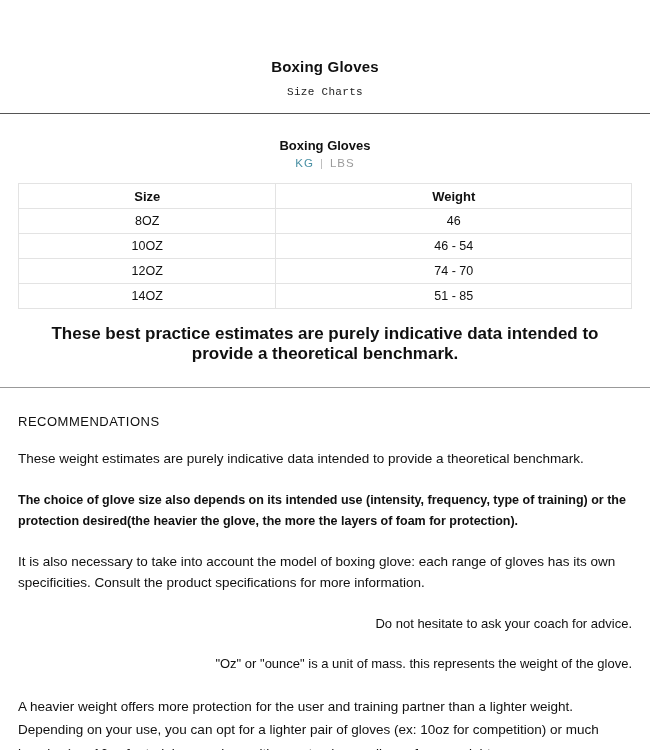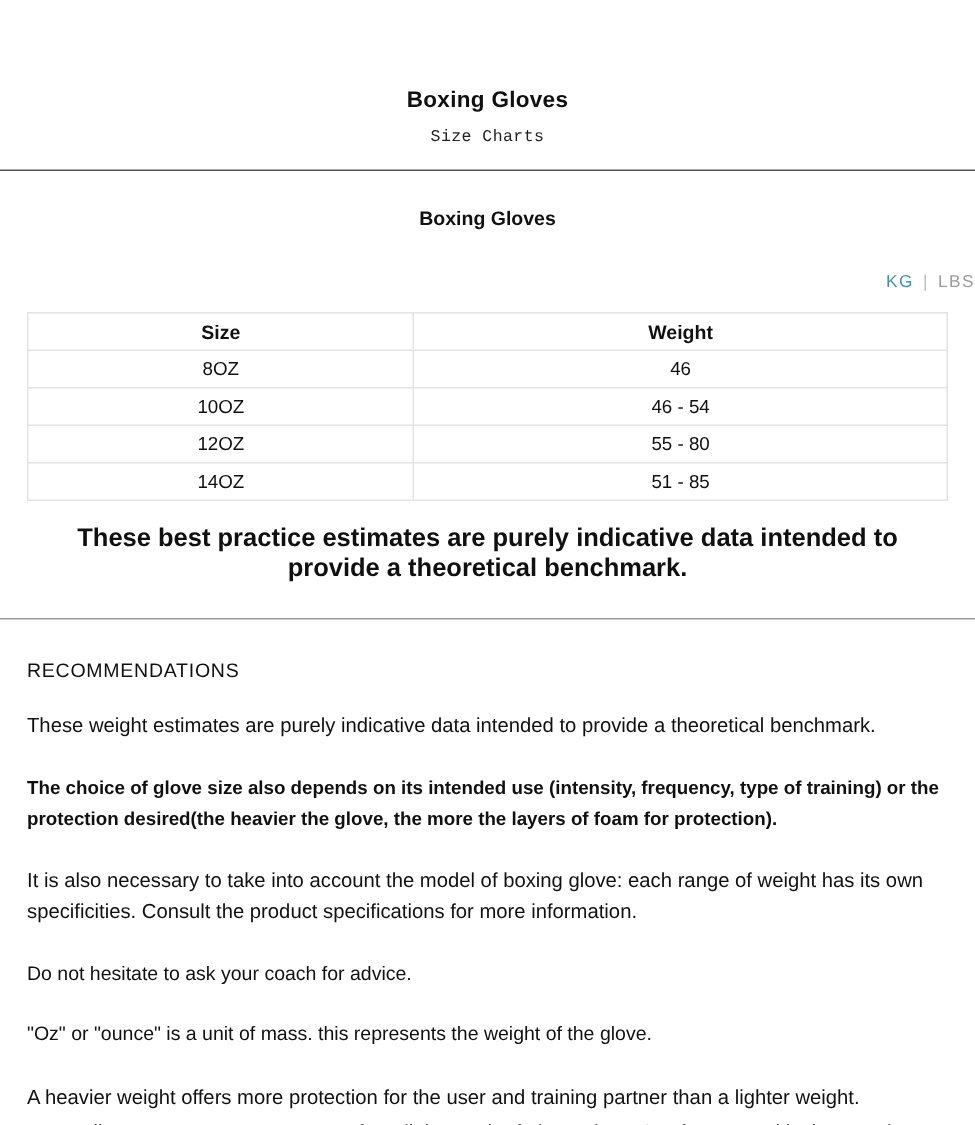--- a/index.html
+++ b/index.html
@@ -14,21 +14,21 @@
     overflow: hidden;
   }
   .page-header { text-align: center; padding-top: 58px; }
   .page-title { font-size: 15px; font-weight: bold; letter-spacing: 0.2px; }
   .page-subtitle { font-size: 11px; margin-top: 11px; color: #222; letter-spacing: 0.3px; font-family: Liberation Mono, monospace; }
   .divider { border: none; border-top: 1px solid #555; margin-top: 15px; height: 0; }
   .divider-light { border: none; border-top: 1px solid #999; height: 0; }
 
   .chart-section { text-align: center; }
   .chart-title { font-size: 13px; font-weight: bold; margin-top: 24px; }
-  .unit-toggle { margin-top: 29px; font-size: 11.5px; letter-spacing: 1px; text-align: right; }
+  .unit-toggle { margin-top: 4px; font-size: 11.5px; letter-spacing: 1px; }
   .unit-toggle .unit-active { color: var(--accent); cursor: pointer; }
   .unit-toggle .unit-sep { color: #bbbbbb; margin: 0 6px; }
   .unit-toggle .unit-inactive { color: #9b9b9b; cursor: pointer; }
 
   table.size-table {
     width: 614px;
     margin: 14px 18px 0 18px;
     border-collapse: collapse;
     font-size: 12.5px;
   }
@@ -54,21 +54,21 @@
   .recommendations { padding: 0 18px; }
   .rec-heading {
     font-size: 13px;
     font-weight: normal;
     letter-spacing: 0.5px;
     margin-top: 26px;
   }
   .rec-p { margin-top: 20px; line-height: 1.55; }
   .p-bold-lg { font-weight: normal; font-size: 13.5px; }
   .p-bold-sm { font-weight: bold; font-size: 12.5px; line-height: 1.7; }
-  .p-normal { font-weight: normal; font-size: 13px; }
+  .p-normal { font-weight: normal; font-size: 13px; text-align: right; }
   .p-normal-lg { font-weight: normal; font-size: 13.5px; line-height: 1.75; }
 </style>
 </head>
 <body>
 
 <div class="page-header">
   <div class="page-title">Boxing Gloves</div>
   <div class="page-subtitle">Size Charts</div>
 </div>
 
@@ -92,36 +92,36 @@
       <tr>
         <td class="size-cell">8OZ</td>
         <td class="weight-cell">46</td>
       </tr>
       <tr>
         <td class="size-cell">10OZ</td>
         <td class="weight-cell">46 - 54</td>
       </tr>
       <tr>
         <td class="size-cell">12OZ</td>
-        <td class="weight-cell">55 - 80</td>
+        <td class="weight-cell">74 - 70</td>
       </tr>
       <tr>
         <td class="size-cell">14OZ</td>
         <td class="weight-cell">51 - 85</td>
       </tr>
     </tbody>
   </table>
 
   <div class="table-note">These best practice estimates are purely indicative data intended to provide a theoretical benchmark.</div>
 </div>
 
 <hr class="divider divider-light section-divider">
 
 <div class="recommendations">
   <div class="rec-heading">RECOMMENDATIONS</div>
 
   <p class="rec-p p-bold-lg">These weight estimates are purely indicative data intended to provide a theoretical benchmark.</p>
   <p class="rec-p p-bold-sm">The choice of glove size also depends on its intended use (intensity, frequency, type of training) or the protection desired(the heavier the glove, the more the layers of foam for protection).</p>
-  <p class="rec-p p-bold-lg">It is also necessary to take into account the model of boxing glove: each range of weight has its own specificities. Consult the product specifications for more information.</p>
+  <p class="rec-p p-bold-lg">It is also necessary to take into account the model of boxing glove: each range of gloves has its own specificities. Consult the product specifications for more information.</p>
   <p class="rec-p p-normal">Do not hesitate to ask your coach for advice.</p>
   <p class="rec-p p-normal">"Oz" or "ounce" is a unit of mass. this represents the weight of the glove.</p>
   <p class="rec-p p-normal-lg">A heavier weight offers more protection for the user and training partner than a lighter weight. Depending on your use, you can opt for a lighter pair of gloves (ex: 10oz for competition) or much heavier (eg: 16oz for training sessions with a partner) regardless of your weight.</p>
 </div>
 
 </body></html>

